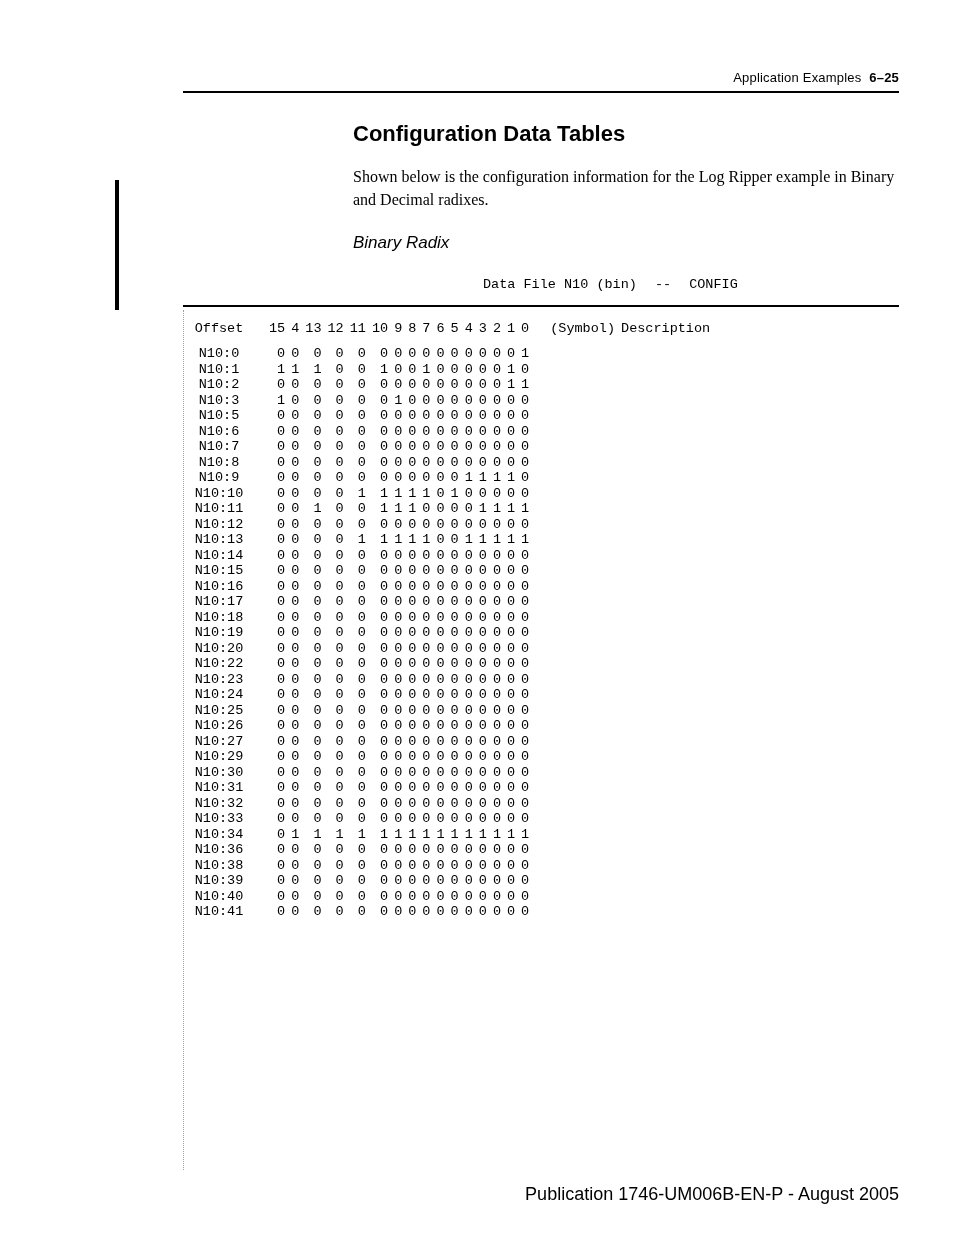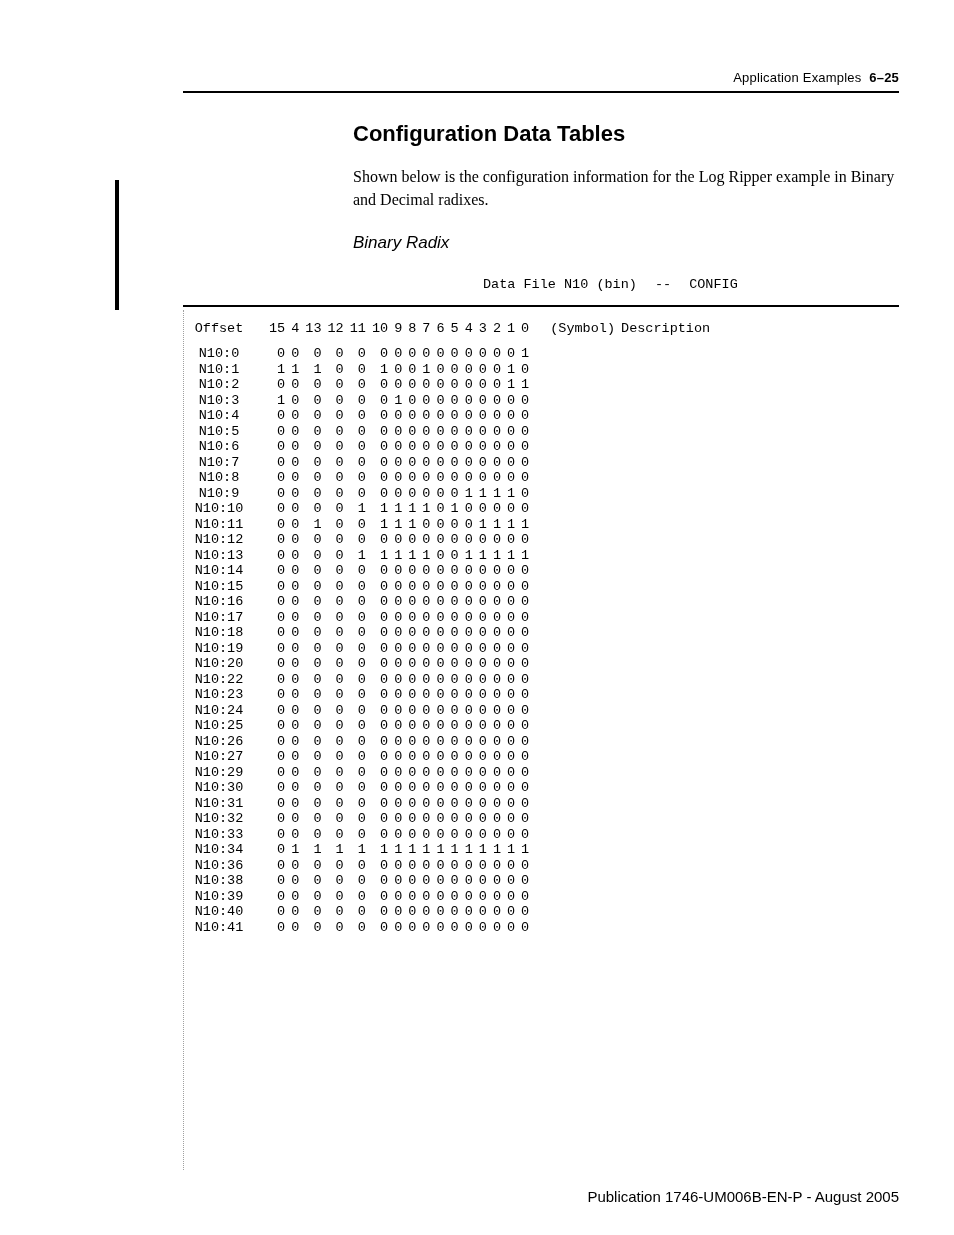--- a/index.html
+++ b/index.html
@@ -105,21 +105,21 @@
   table.bit-table th.sym,
   table.bit-table td.sym { padding-left: 18px; text-align:center; }
   table.bit-table th.desc,
   table.bit-table td.desc { text-align:center; }
   tbody.spacer td { height: 10px; }
   .footer {
     position: absolute;
     right: 55px;
     bottom: 30px;
     font-family: Arial, Helvetica, sans-serif;
-    font-size: 15px;
+    font-size: 18px;
     color: #000;
   }
 </style>
 </head>
 <body>
 
 <div class="page">
 
   <div class="running-head">
     <span>Application Examples</span>
@@ -247,39 +247,20 @@
             <td>0</td>
             <td>0</td>
             <td>0</td>
             <td>0</td>
             <td>0</td>
             <td>0</td>
             <td>0</td>
             <td>0</td>
           </tr>
           <tr>
-            <td class="off">N10:4</td>
-            <td>0</td>
-            <td>0</td>
-            <td>0</td>
-            <td>0</td>
-            <td>0</td>
-            <td>0</td>
-            <td>0</td>
-            <td>0</td>
-            <td>0</td>
-            <td>0</td>
-            <td>0</td>
-            <td>0</td>
-            <td>0</td>
-            <td>0</td>
-            <td>0</td>
-            <td>0</td>
-          </tr>
-          <tr>
             <td class="off">N10:5</td>
             <td>0</td>
             <td>0</td>
             <td>0</td>
             <td>0</td>
             <td>0</td>
             <td>0</td>
             <td>0</td>
             <td>0</td>
             <td>0</td>

